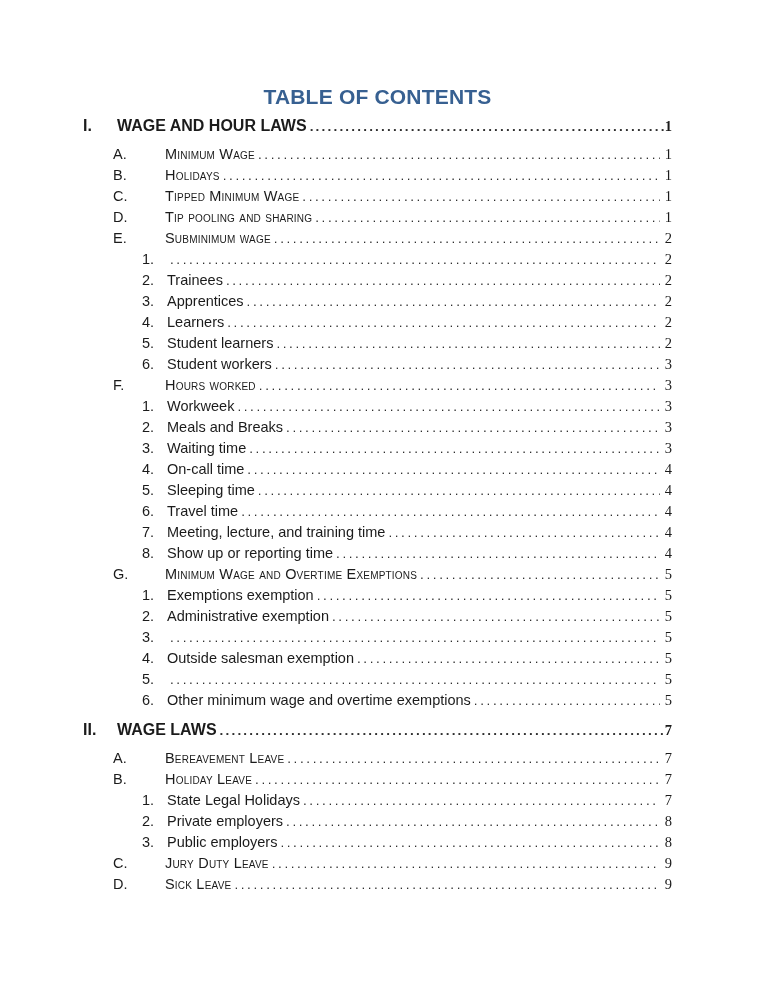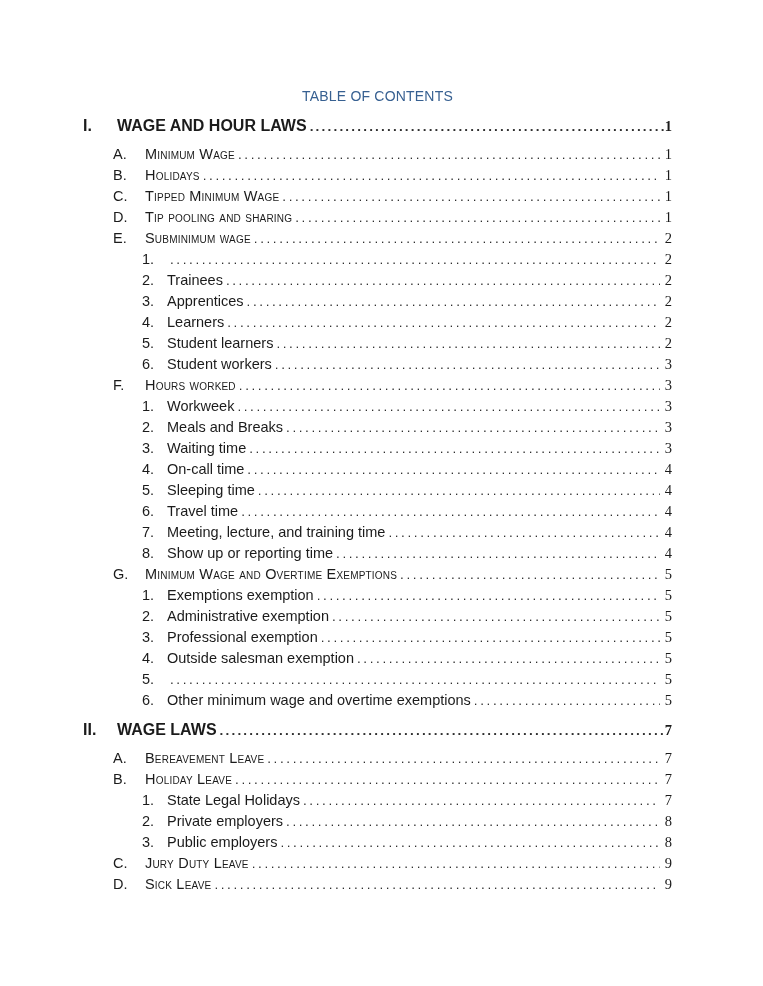--- a/index.html
+++ b/index.html
@@ -14,23 +14,23 @@
     box-sizing: border-box;
     background: #ffffff;
     padding: 86px 91px 0 83px;
     font-family: "Liberation Sans", sans-serif;
     color: #1b1b1b;
     overflow: hidden;
   }
   .title {
     margin: 0 0 6px 0;
     text-align: center;
-    font-size: 14px;
+    font-size: 21px;
     line-height: 21px;
-    font-weight: normal;
+    font-weight: bold;
     letter-spacing: 0.2px;
     color: #376091;
   }
   .toc { width: 100%; }
   .row {
     display: flex;
     align-items: baseline;
     line-height: 21px;
     font-size: 14.5px;
     white-space: nowrap;
@@ -63,21 +63,21 @@
     margin-top: 8px;
     margin-bottom: 7px;
   }
   .row.section .marker { width: 34px; }
   .row.section .dots { margin-right: 1px; }
   .row.section .dots::before { letter-spacing: 2.2px; }
   .row.section .pagenum { font-weight: bold; }
   
   .row.entry { padding-left: 30px; }
   .row.entry .marker { width: 32px; }
-  .row.entry .label { font-variant: small-caps; letter-spacing: 0.2px; }
+  .row.entry .label { font-variant: small-caps; letter-spacing: 0.2px; margin-left: 20px; }
   
   .row.subentry { padding-left: 59px; }
   .row.subentry .marker { width: 25px; }
 </style>
 </head>
 <body>
 
 <div class="page">
   <h1 class="title">TABLE OF CONTENTS</h1>
   <div class="toc">
@@ -219,21 +219,20 @@
         <span class="pagenum">5</span>
       </div>
       <div class="row subentry">
         <span class="marker">2.</span>
         <span class="label">Administrative exemption</span>
         <span class="dots"></span>
         <span class="pagenum">5</span>
       </div>
       <div class="row subentry">
         <span class="marker">3.</span>
-        <span class="label">Professional exemption</span>
         <span class="dots"></span>
         <span class="pagenum">5</span>
       </div>
       <div class="row subentry">
         <span class="marker">4.</span>
         <span class="label">Outside salesman exemption</span>
         <span class="dots"></span>
         <span class="pagenum">5</span>
       </div>
       <div class="row subentry">

